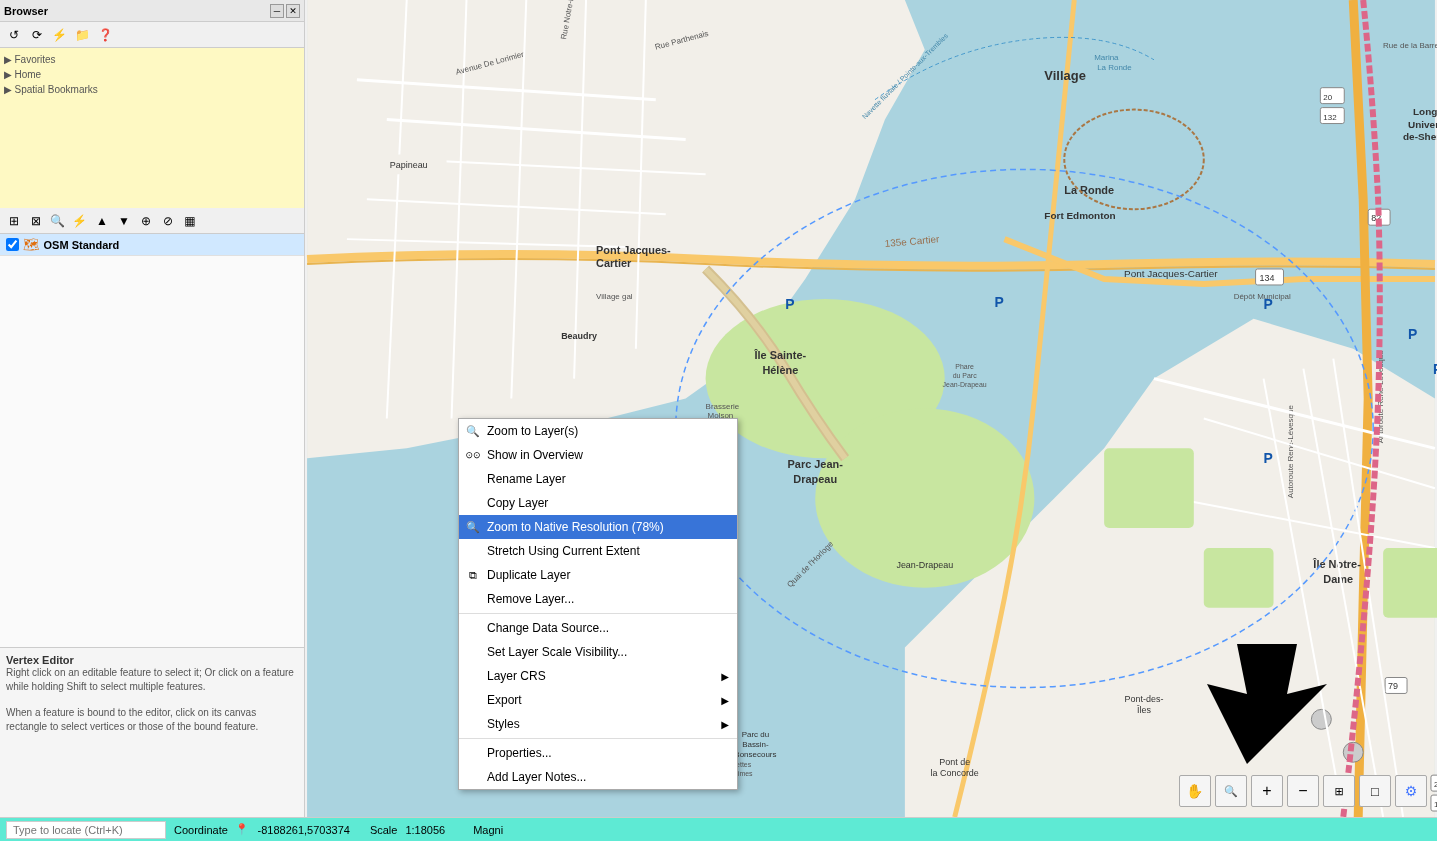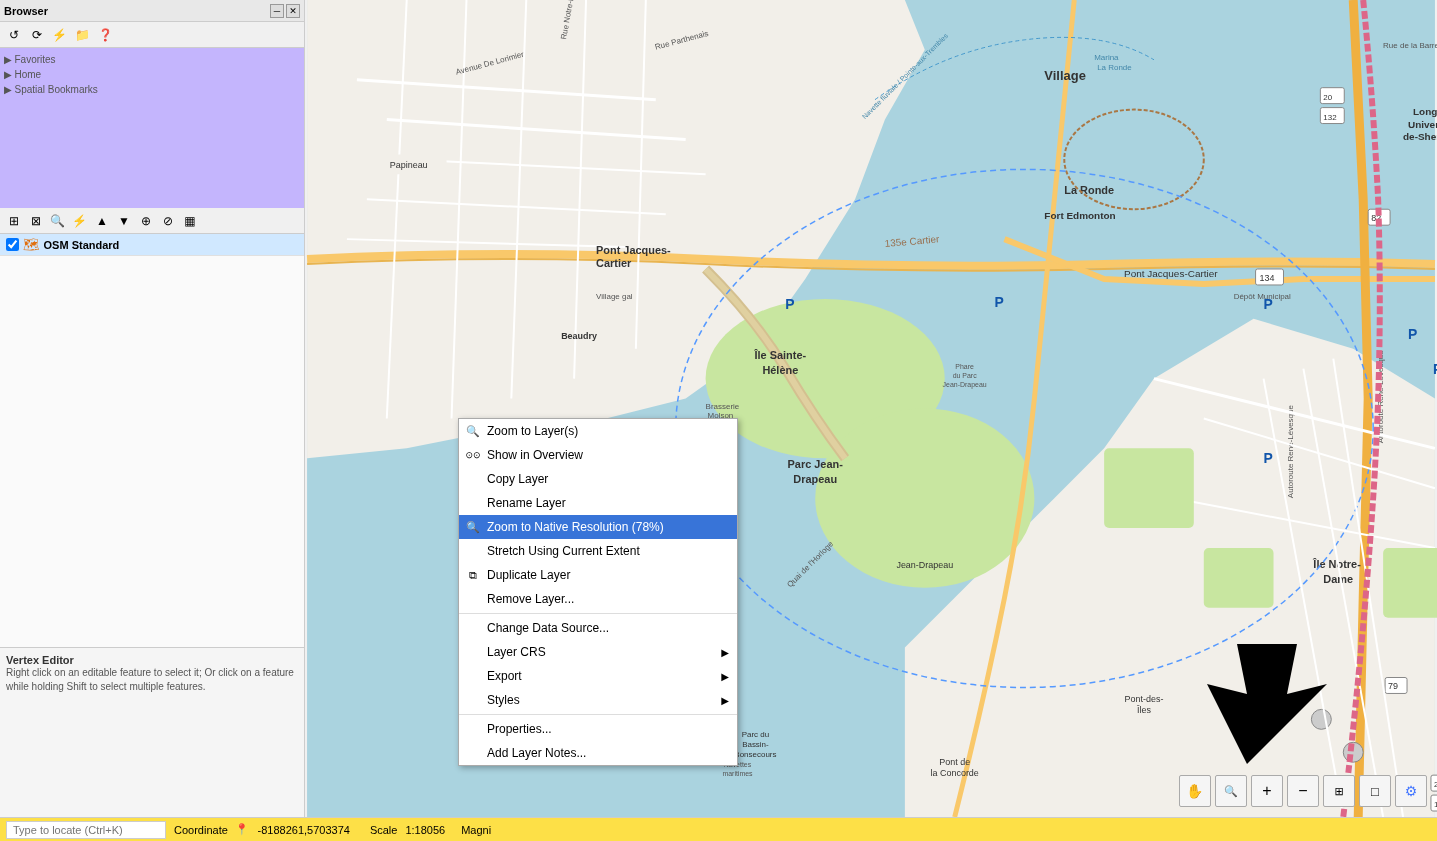--- a/index.html
+++ b/index.html
@@ -11,37 +11,37 @@
     .left-panel { width: 305px; display: flex; flex-direction: column; background: #f5f5f5; border-right: 1px solid #ccc; }
     .map-area { flex: 1; position: relative; overflow: hidden; }
 
     
     .browser-header { background: #e8e8e8; border-bottom: 1px solid #ccc; padding: 2px 4px; display: flex; align-items: center; justify-content: space-between; height: 22px; }
     .browser-title { font-size: 11px; font-weight: bold; }
     .browser-controls { display: flex; gap: 2px; }
     .win-btn { width: 14px; height: 14px; font-size: 9px; display: flex; align-items: center; justify-content: center; cursor: pointer; border: 1px solid #999; background: #ddd; }
     .browser-toolbar { background: #f0f0f0; border-bottom: 1px solid #ccc; padding: 2px 4px; display: flex; gap: 3px; height: 26px; align-items: center; }
     .tb-btn { width: 20px; height: 20px; display: flex; align-items: center; justify-content: center; border: 1px solid transparent; cursor: pointer; font-size: 12px; }
-    .browser-content { flex: 1; background: #c4b5fd; overflow: auto; }
+    .browser-content { flex: 1; background: #fef9c3; overflow: auto; }
 
     
     .layers-toolbar { background: #f0f0f0; border-bottom: 1px solid #ccc; padding: 2px 4px; display: flex; gap: 2px; height: 26px; align-items: center; flex-wrap: wrap; }
     .layers-content { flex: 1; background: #fafafa; }
     .layer-item { display: flex; align-items: center; padding: 3px 6px; gap: 4px; cursor: pointer; background: #d0e8ff; border-bottom: 1px solid #e0e0e0; }
     .layer-checkbox { width: 13px; height: 13px; }
     .layer-icon { color: #e07010; font-size: 13px; }
     .layer-name { font-size: 11px; font-weight: bold; color: #000; }
 
     
     .vertex-editor { background: #f5f5f5; border-top: 1px solid #ccc; padding: 6px; font-size: 11px; color: #333; height: 170px; }
     .vertex-title { font-weight: bold; margin-bottom: 0; }
     .vertex-desc { font-size: 10px; color: #555; line-height: 1.4; }
 
     
-    .bottom-bar { height: 24px; background: #fde047; border-top: 1px solid #ccc; display: flex; align-items: center; padding: 0 6px; font-size: 11px; gap: 8px; }
+    .bottom-bar { height: 24px; background: #5eead4; border-top: 1px solid #ccc; display: flex; align-items: center; padding: 0 6px; font-size: 11px; gap: 8px; }
     .search-box { background: white; border: 1px solid #ccc; padding: 2px 6px; width: 160px; font-size: 11px; }
     .map-svg { position: absolute; top: 0; left: 0; width: 100%; height: 100%; }
 
     
     .context-menu { position: absolute; top: 418px; left: 153px; background: white; border: 1px solid #aaa; box-shadow: 2px 2px 6px rgba(0,0,0,0.3); min-width: 280px; z-index: 100; }
     .cm-item { padding: 5px 20px 5px 28px; font-size: 12px; cursor: pointer; display: flex; align-items: center; gap: 6px; color: #000; position: relative; white-space: nowrap; }
     .cm-item.highlighted { background: #3874d8; color: white; }
     .cm-separator { height: 1px; background: #ddd; margin: 2px 0; }
     .cm-arrow { position: absolute; right: 8px; font-size: 10px; }
     .cm-icon { width: 16px; height: 16px; position: absolute; left: 6px; display: flex; align-items: center; justify-content: center; font-size: 11px; }
@@ -100,20 +100,21 @@
           <input type="checkbox" class="layer-checkbox" checked="" style="">
           <span class="layer-icon">🗺</span>
           <span class="layer-name">OSM Standard</span>
         </div>
       </div>
 
       <div class="vertex-editor">
         <div class="vertex-title">Vertex Editor</div>
         <div class="vertex-desc">Right click on an editable feature to select it; Or click on a feature while holding Shift to select multiple features.</div>
         <br>
+        <div class="vertex-desc">When a feature is bound to the editor, click on its canvas rectangle to select vertices or those of the bound feature.</div>
       </div>
     </div>
 
     <div class="map-area">
 
       <svg class="map-svg" viewBox="0 0 1132 820">
 
         <rect width="1132" height="820" fill="#aad3df"></rect>
 
         <polygon points="0,0 600,0 620,50 580,120 550,200 500,280 450,350 380,400 300,420 200,430 100,450 0,460" fill="#f2efe9"></polygon>
@@ -277,25 +278,25 @@
         <div class="cm-item">
           <span class="cm-icon">🔍</span>
           <span>Zoom to Layer(s)</span>
         </div>
         <div class="cm-item">
           <span class="cm-icon" style="font-size:9px;">⊙⊙</span>
           <span>Show in Overview</span>
         </div>
         <div class="cm-item">
           <span class="cm-icon"></span>
+          <span>Rename Layer</span>
+        </div>
+        <div class="cm-item">
+          <span class="cm-icon"></span>
           <span>Copy Layer</span>
-        </div>
-        <div class="cm-item">
-          <span class="cm-icon"></span>
-          <span>Rename Layer</span>
         </div>
         <div class="cm-item highlighted">
           <span class="cm-icon">🔍</span>
           <span>Zoom to Native Resolution (78%)</span>
         </div>
         <div class="cm-item">
           <span class="cm-icon"></span>
           <span>Stretch Using Current Extent</span>
         </div>
         <div class="cm-item">
@@ -303,20 +304,24 @@
           <span>Duplicate Layer</span>
         </div>
         <div class="cm-item">
           <span class="cm-icon"></span>
           <span>Remove Layer...</span>
         </div>
         <div class="cm-separator"></div>
         <div class="cm-item">
           <span class="cm-icon"></span>
           <span>Change Data Source...</span>
+        </div>
+        <div class="cm-item">
+          <span class="cm-icon"></span>
+          <span>Set Layer Scale Visibility...</span>
         </div>
         <div class="cm-item">
           <span class="cm-icon"></span>
           <span>Layer CRS</span>
           <span class="cm-arrow">▶</span>
         </div>
         <div class="cm-item">
           <span class="cm-icon"></span>
           <span>Export</span>
           <span class="cm-arrow">▶</span>
@@ -355,15 +360,15 @@
     </div>
   </div>
 
   <div class="bottom-bar">
     <input type="text" class="search-box" placeholder="Type to locate (Ctrl+K)" style="">
     <span>Coordinate</span>
     <span>📍</span>
     <span>-8188261,5703374</span>
     <span style="margin-left:12px;">Scale</span>
     <span>1:18056</span>
-    <span style="margin-left:8px;">Magni</span>
+    <span style="margin-left:20px;">Magni</span>
   </div>
 </div>
 
 </body></html>

